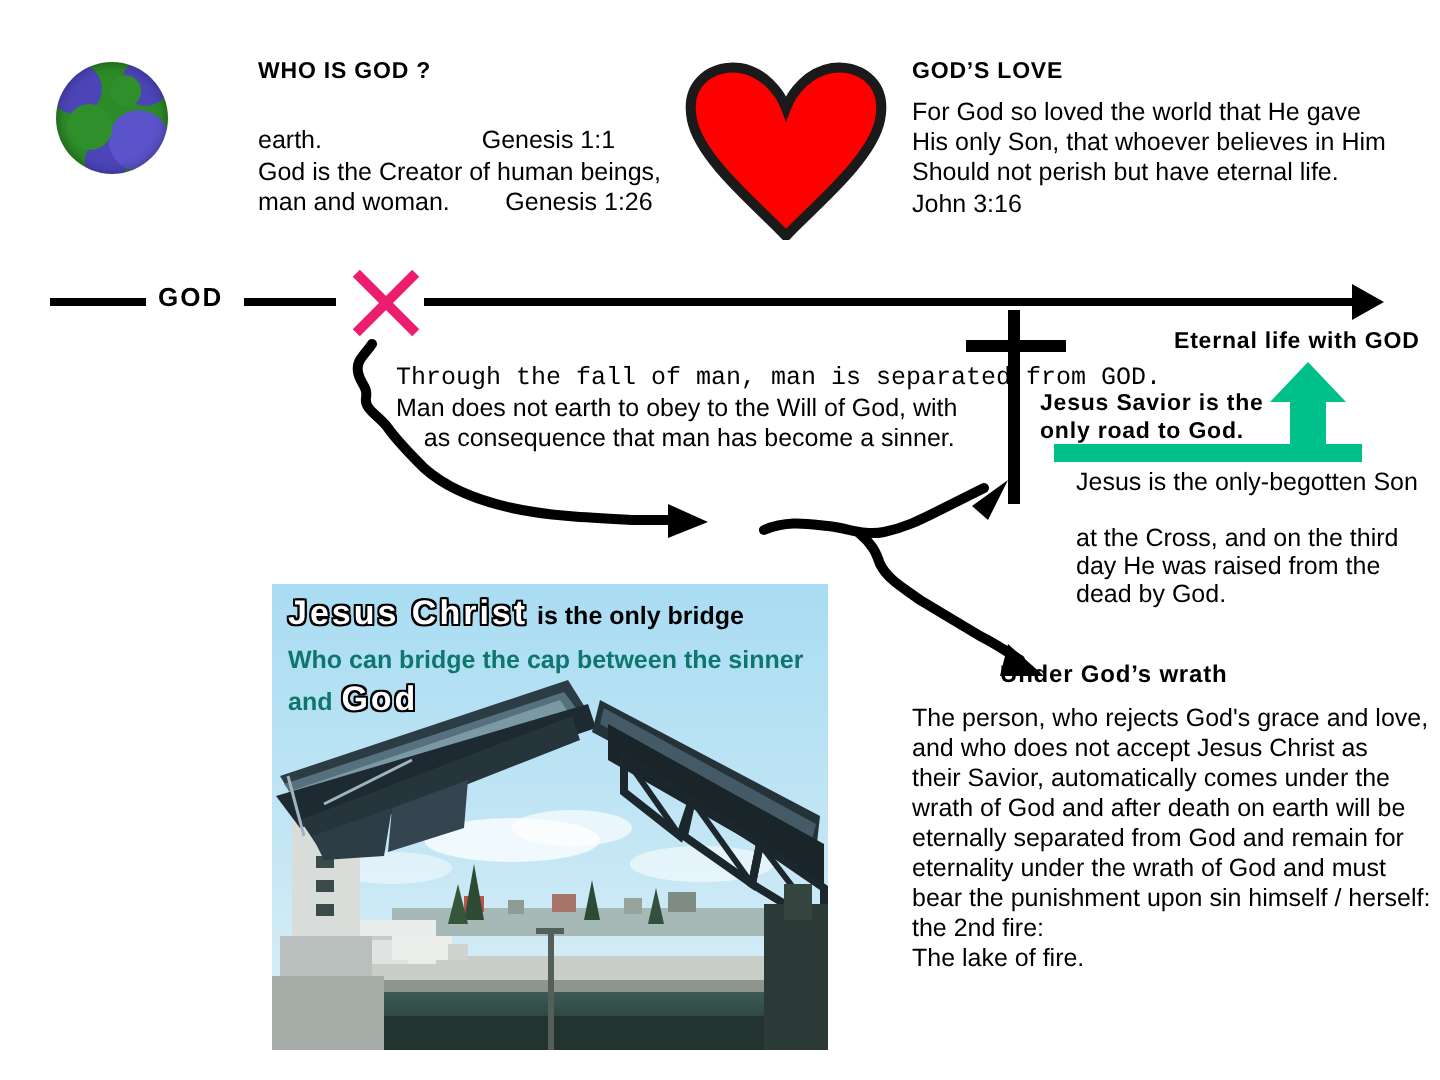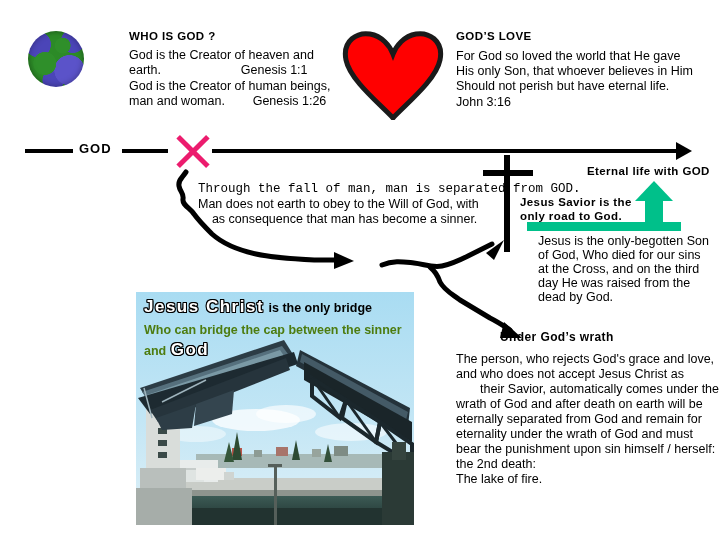--- a/index.html
+++ b/index.html
@@ -91,31 +91,30 @@
     color:#ffffff;
     font-size:17px;
     letter-spacing:1.5px;
     -webkit-text-stroke:1px #000;
     paint-order:stroke fill;
     text-shadow:
       1px 0 0 #000,-1px 0 0 #000,0 1px 0 #000,0 -1px 0 #000,
       1px 1px 0 #000,-1px -1px 0 #000,1px -1px 0 #000,-1px 1px 0 #000;
   }
   .plain-word{color:#000;font-size:12.5px;}
-  .cap-line2{font-size:12.5px;color:#4d7c0f;}
+  .cap-line2{font-size:12.5px;color:#0f766e;}
 </style>
 </head>
 <body>
 
 <div id="canvas">
 
   <div class="globe abs" style="left:28px;top:31px;width:56px;height:56px;"></div>
 
   <div class="abs heading" style="left:129px;top:30px;">WHO IS GOD ?</div>
-  <div class="abs body-text" style="left:129px;top:48px;">God is the Creator of heaven and</div>
   <div class="abs body-text" style="left:129px;top:63px;">earth.                       Genesis 1:1</div>
   <div class="abs body-text" style="left:129px;top:79px;">God is the Creator of human beings,</div>
   <div class="abs body-text" style="left:129px;top:94px;">man and woman.        Genesis 1:26</div>
 
   <div class="abs" style="left:340px;top:30px;width:106px;height:90px;">
     <svg width="106" height="90" viewBox="0 0 106 90">
       <path d="M53 88 C40 74 10 50 6 30 C2 10 18 2 30 4 C42 6 50 16 53 24
                C56 16 64 6 76 4 C88 2 104 10 100 30 C96 50 66 74 53 88 Z" fill="#ff0000" stroke="#1a1a1a" stroke-width="5"></path>
     </svg>
   </div>
@@ -165,34 +164,33 @@
   </svg>
 
   <div class="abs body-text" style="left:198px;top:182px;font-family:Liberation Mono, monospace;">Through the fall of man, man is separated from GOD.</div>
   <div class="abs body-text" style="left:198px;top:197px;">Man does not earth to obey to the Will of God, with</div>
   <div class="abs body-text" style="left:198px;top:212px;">    as consequence that man has become a sinner.</div>
 
   <div class="abs heading" style="left:520px;top:196px;">Jesus Savior is the</div>
   <div class="abs heading" style="left:520px;top:210px;">only road to God.</div>
 
   <div class="abs body-text narrow" style="left:538px;top:234px;">Jesus is the only-begotten Son</div>
-  <div class="abs body-text narrow" style="left:538px;top:248px;">of God, Who died for our sins</div>
   <div class="abs body-text narrow" style="left:538px;top:262px;">at the Cross, and on the third</div>
   <div class="abs body-text narrow" style="left:538px;top:276px;">day He was raised from the</div>
   <div class="abs body-text narrow" style="left:538px;top:290px;">dead by God.</div>
 
   <div class="abs heading" style="left:500px;top:330px;font-size:12px;">Under God’s wrath</div>
   <div class="abs body-text" style="left:456px;top:352px;">The person, who rejects God's grace and love,</div>
   <div class="abs body-text" style="left:456px;top:367px;">and who does not accept Jesus Christ as</div>
-  <div class="abs body-text" style="left:456px;top:382px;margin-left:24px;">their Savior, automatically comes under the</div>
+  <div class="abs body-text" style="left:456px;top:382px;">their Savior, automatically comes under the</div>
   <div class="abs body-text" style="left:456px;top:397px;">wrath of God and after death on earth will be</div>
   <div class="abs body-text" style="left:456px;top:412px;">eternally separated from God and remain for</div>
   <div class="abs body-text" style="left:456px;top:427px;">eternality under the wrath of God and must</div>
   <div class="abs body-text" style="left:456px;top:442px;">bear the punishment upon sin himself / herself:</div>
-  <div class="abs body-text" style="left:456px;top:457px;">the 2nd death:</div>
+  <div class="abs body-text" style="left:456px;top:457px;">the 2nd fire:</div>
   <div class="abs body-text" style="left:456px;top:472px;">The lake of fire.</div>
 
   <div class="photo" style="left:136px;top:292px;width:278px;height:233px;">
     <svg width="278" height="233" viewBox="0 0 278 233">
       <defs>
         <linearGradient id="sky" x1="0" y1="0" x2="0" y2="1">
           <stop offset="0" stop-color="#a9dcf2"></stop>
           <stop offset="55%" stop-color="#c3e6f5"></stop>
           <stop offset="100%" stop-color="#dff0f7"></stop>
         </linearGradient>

